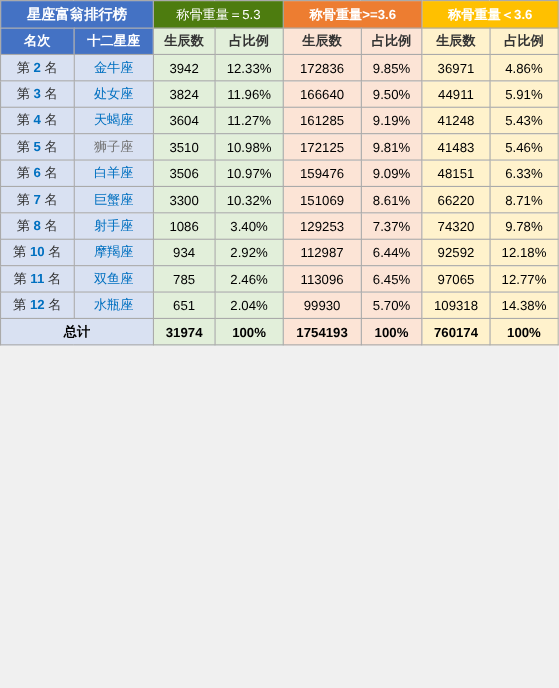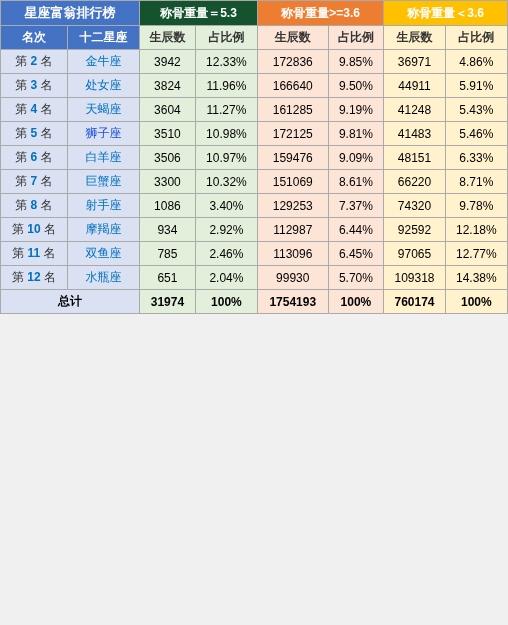--- a/index.html
+++ b/index.html
@@ -48,21 +48,21 @@
     .row-even { background: #dce6f1; }
     .row-odd { background: #fff; }
     .total-row { background: #d9e1f2; font-weight: bold; }
     .footer {
       background: #1f497d;
       color: #fff;
       text-align: right;
       padding: 5px 10px;
       font-size: 13px;
     }
-    .group-header-1 { background: #14532d; color: #fff; font-weight: bold; }
+    .group-header-1 { background: #4d7c0f; color: #fff; font-weight: normal; }
     .group-header-2 { background: #ed7d31; color: #fff; font-weight: bold; }
     .group-header-3 { background: #ffc000; color: #fff; font-weight: bold; }
     .group-header-sub-1 { background: #e2efda; }
     .group-header-sub-2 { background: #fce4d6; }
     .group-header-sub-3 { background: #fff2cc; }
   </style>
 </head>
 <body>
 
 <div class="container">
@@ -134,21 +134,21 @@
     <td class="group-header-sub-3">41248</td>
     <td class="group-header-sub-3">5.43%</td>
   </tr>
         <tr class="row-even">
     <td class="col-rank">
       <span>第</span>
       <span style="color:#0070c0;font-weight:bold;"> 5 </span>
       <span>名</span>
     </td>
     <td class="col-sign">
-      <span style="color:#1d4ed8;">狮子座</span>
+      <span style="color:#737373;">狮子座</span>
     </td>
     <td class="group-header-sub-1">3510</td>
     <td class="group-header-sub-1">10.98%</td>
     <td class="group-header-sub-2">172125</td>
     <td class="group-header-sub-2">9.81%</td>
     <td class="group-header-sub-3">41483</td>
     <td class="group-header-sub-3">5.46%</td>
   </tr>
         <tr class="row-odd">
     <td class="col-rank">

